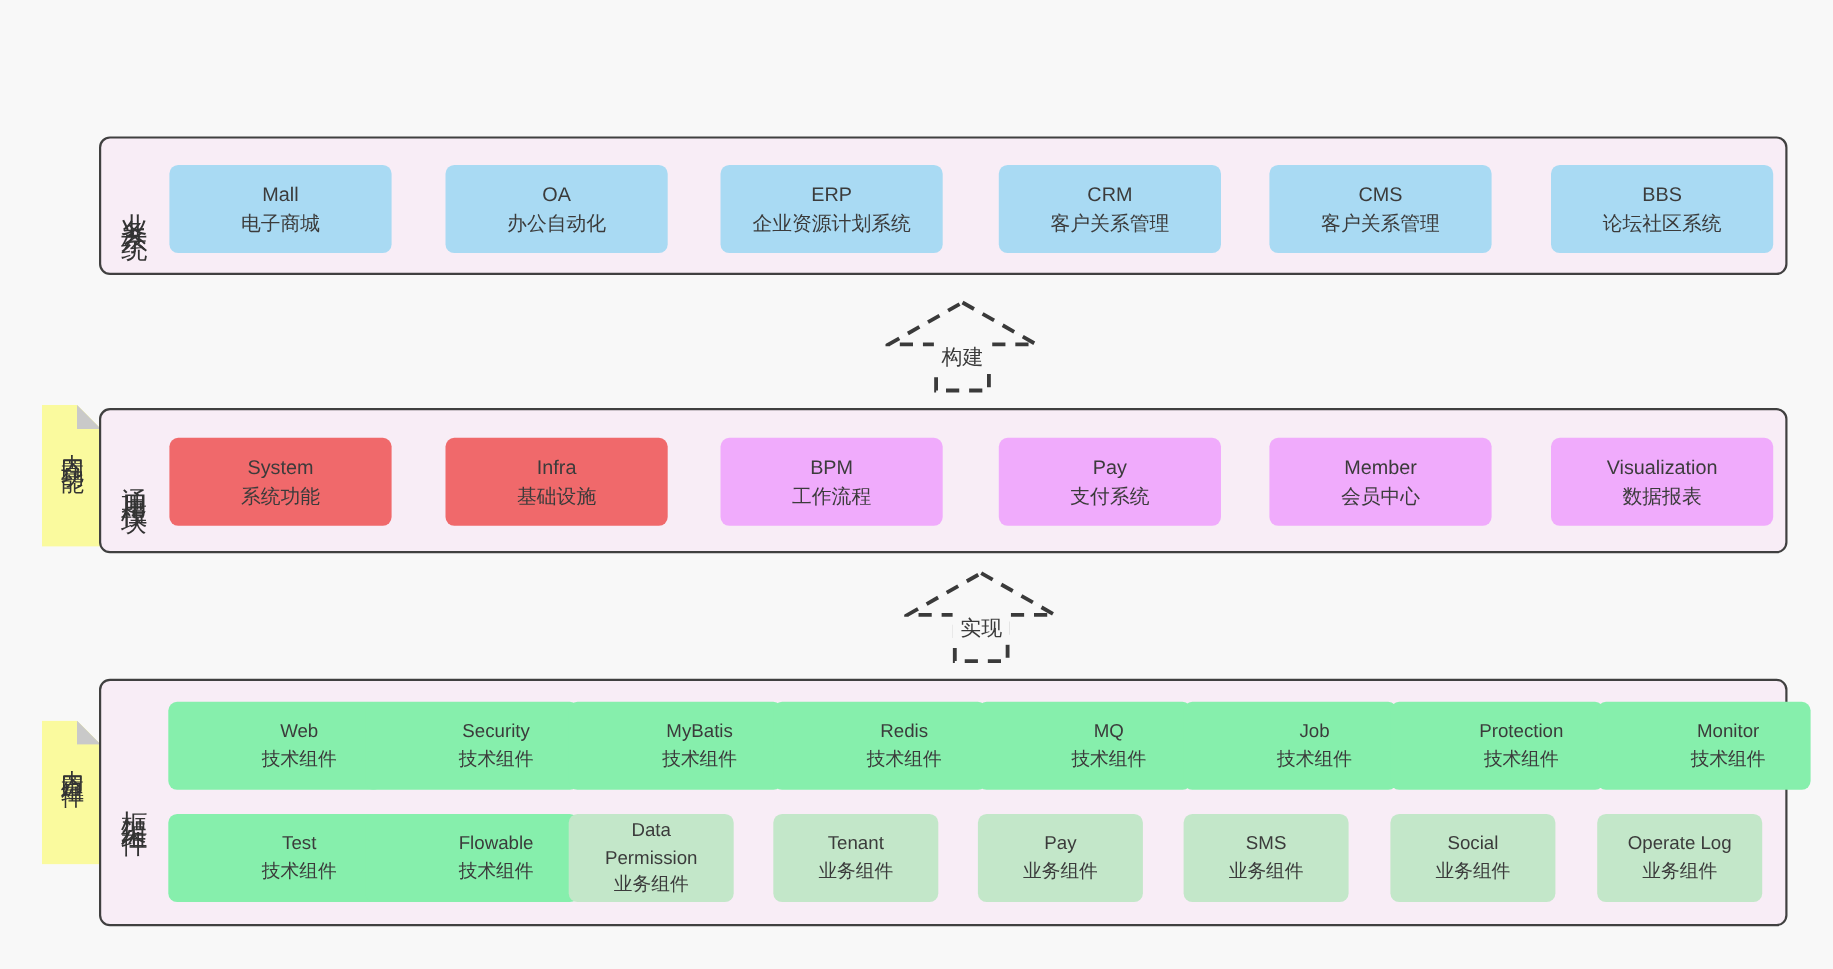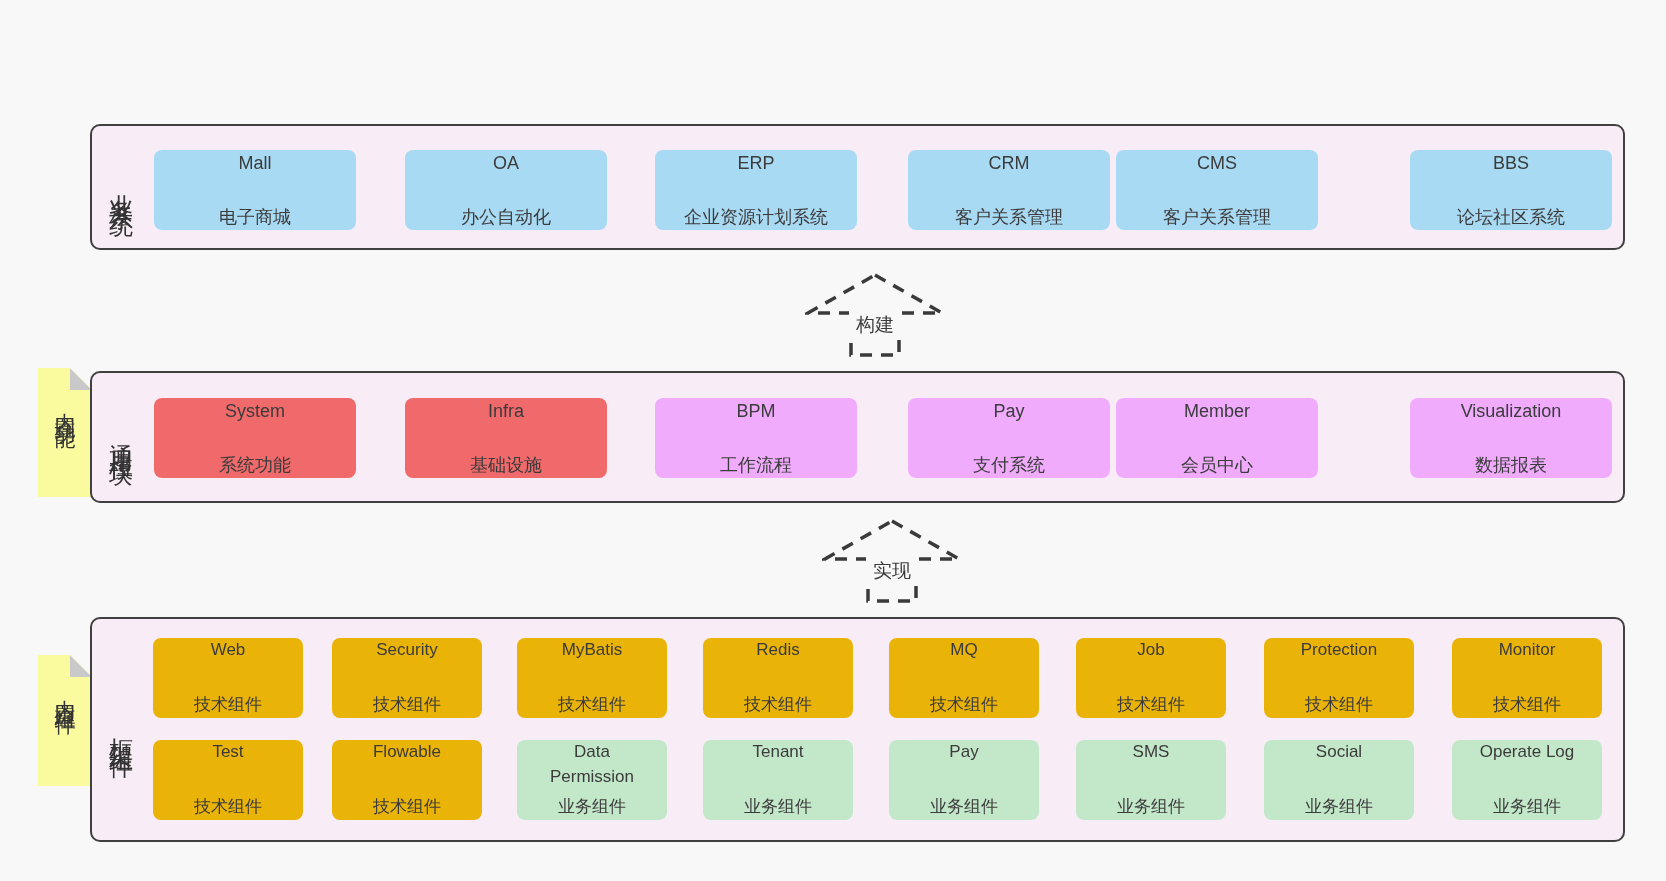--- a/index.html
+++ b/index.html
@@ -35,36 +35,36 @@
     font-size:24px;
     letter-spacing:6px;
     color:#333;
     white-space:nowrap;
   }
   
   .box{
     position:absolute;
     border-radius:8px;
     display:flex;flex-direction:column;
-    justify-content:space-between;align-items:center;
+    justify-content:center;align-items:center;
     text-align:center;
     color:#3b3b3b;
     line-height:1.45;
   }
   .w6{width:202px;height:80px;font-size:18px;}
   .w8{width:150px;height:80px;font-size:17px;}
   .w8 .name{max-width:112px;}
   .name,.desc{display:block;}
   .blue{background:#a9daf3;}
   .red{background:#f0696b;}
   .pink{background:#f0abfc;}
-  .green{background:#eab308;}
+  .green{background:#86efac;padding-left:44px;}
   .lightgreen{background:#c3e7c9;}
   
-  .c6-0{left:62px}.c6-1{left:313px}.c6-2{left:563px}.c6-3{left:816px}.c6-4{left:1024px}.c6-5{left:1318px}
+  .c6-0{left:62px}.c6-1{left:313px}.c6-2{left:563px}.c6-3{left:816px}.c6-4{left:1062px}.c6-5{left:1318px}
   .rowtop6a{top:24px}.rowtop6b{top:25px}
   
   .c8-0{left:61px}.c8-1{left:240px}.c8-2{left:425px}.c8-3{left:611px}.c8-4{left:797px}.c8-5{left:984px}.c8-6{left:1172px}.c8-7{left:1360px}
   .rowtop8a{top:19px}.rowtop8b{top:121px}
   
   .sticky{
     position:absolute;
     left:38px;width:54px;
     background:#fafa9e;
     clip-path:polygon(0 0, calc(100% - 22px) 0, 100% 22px, 100% 100%, 0 100%);

